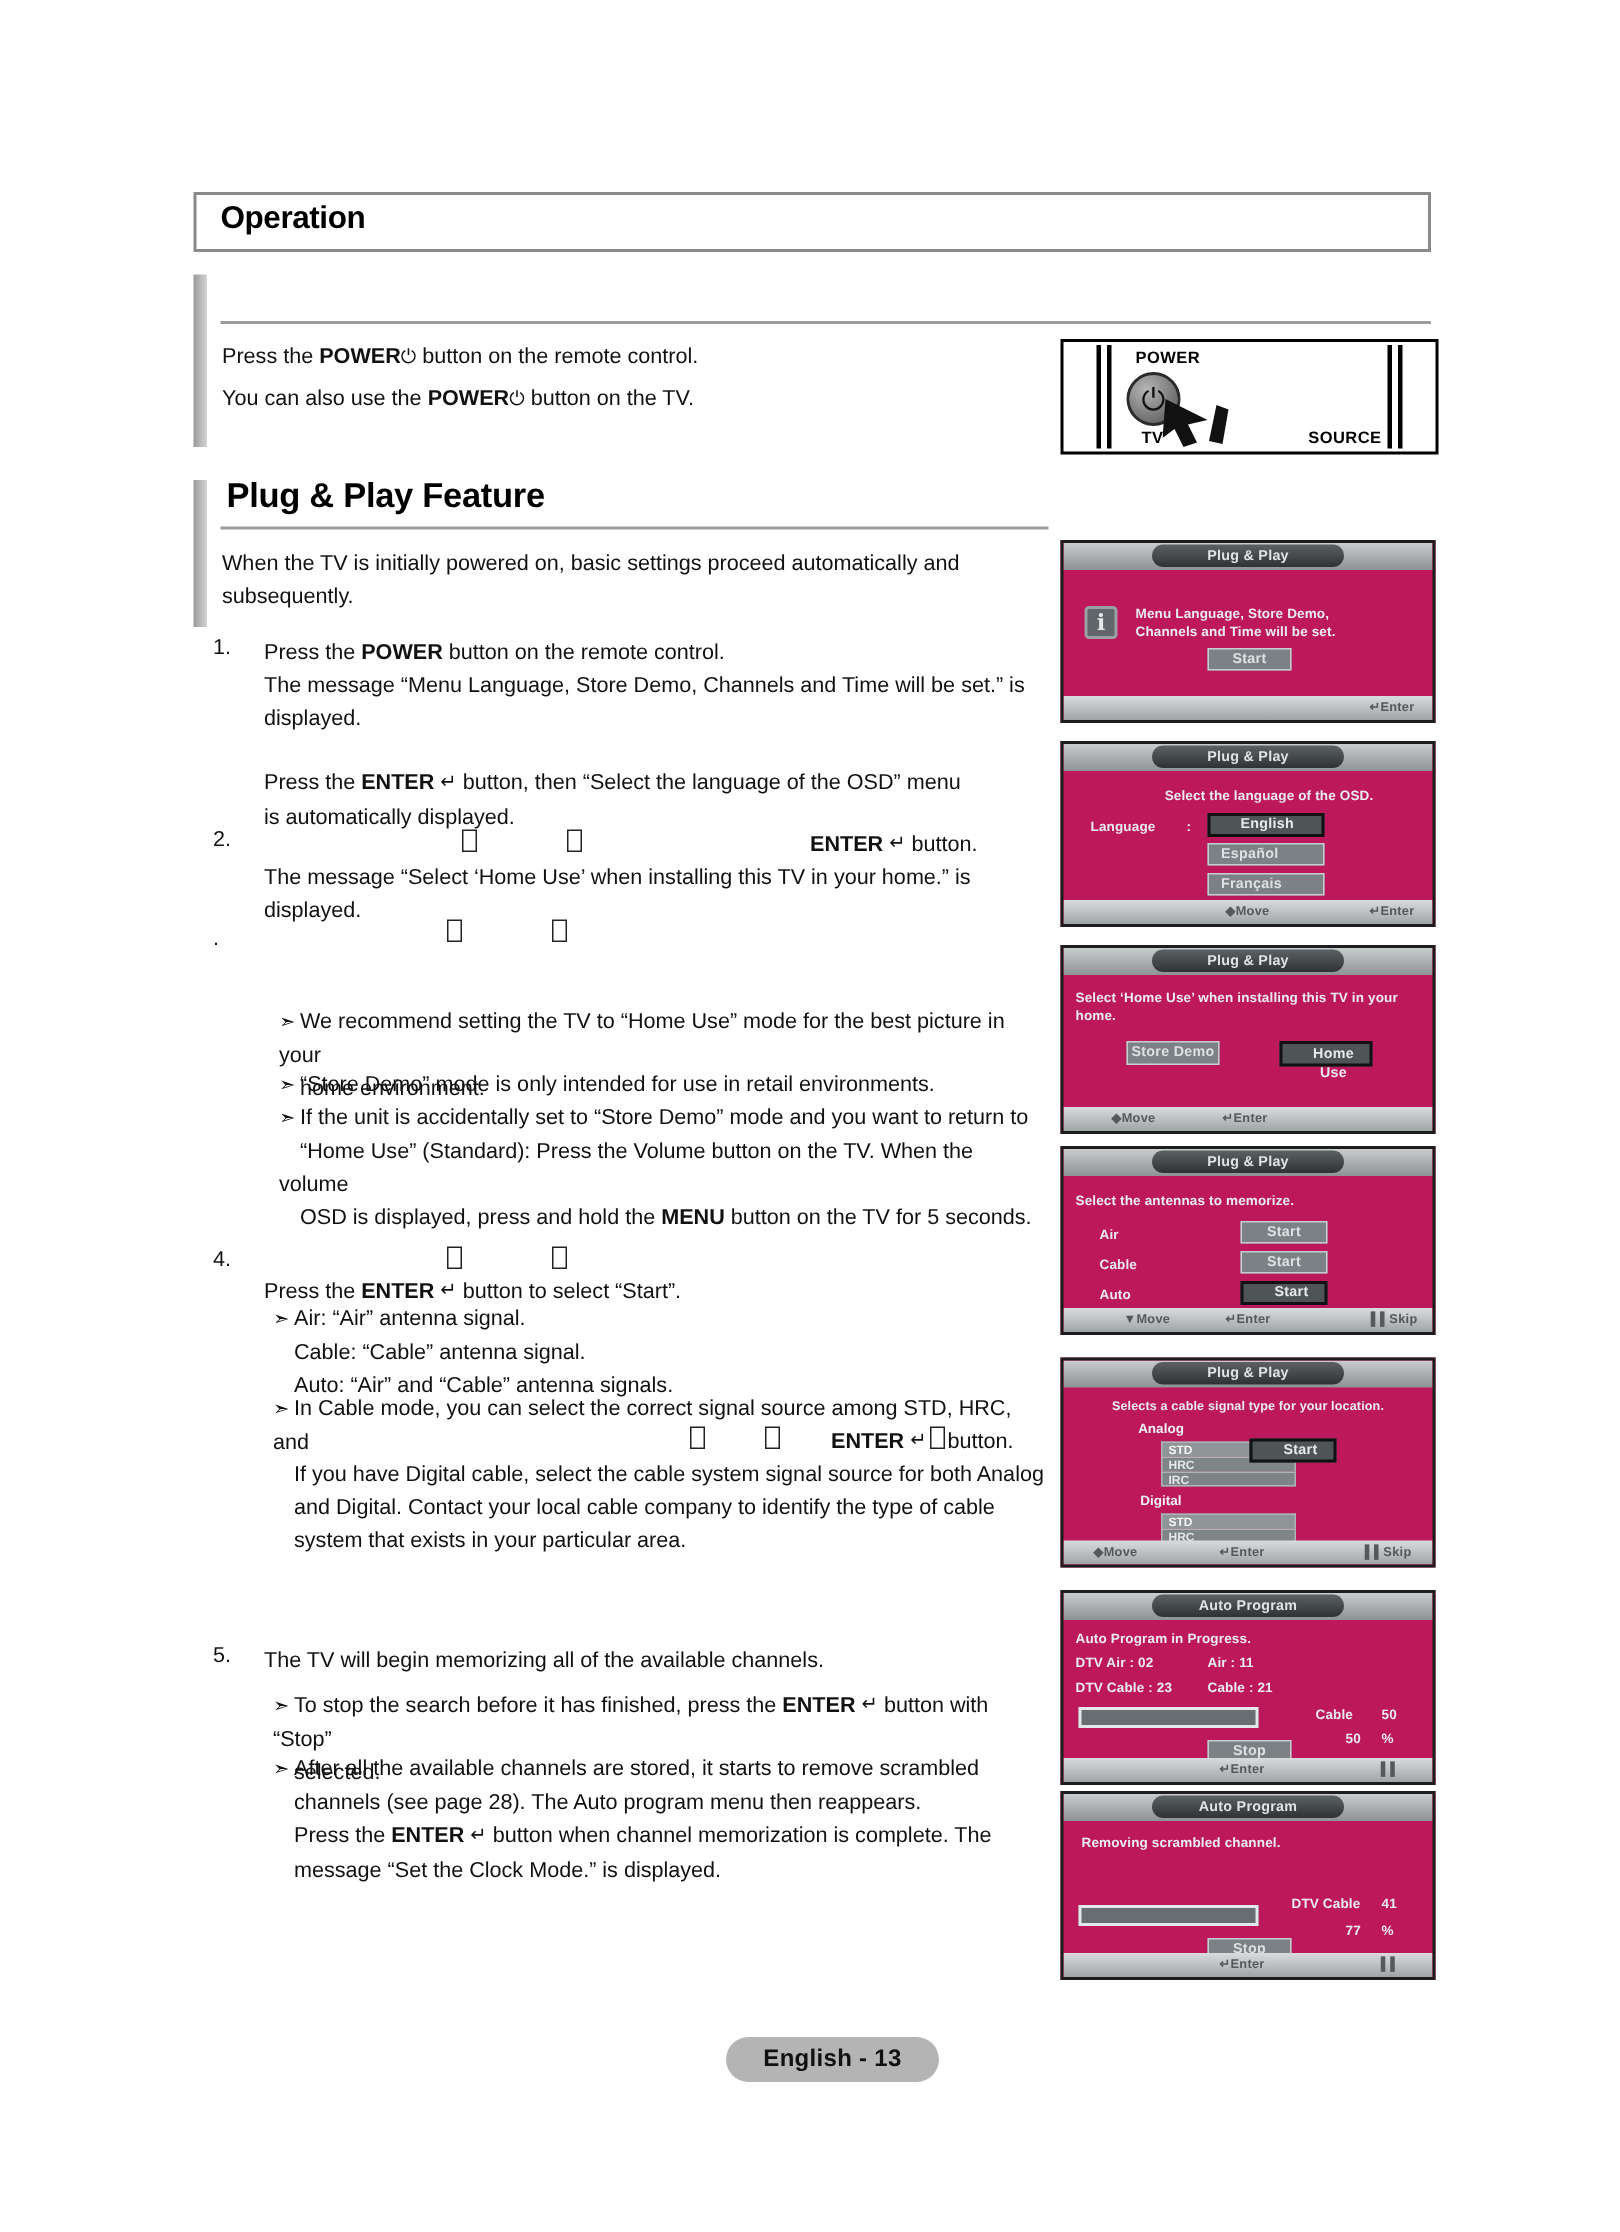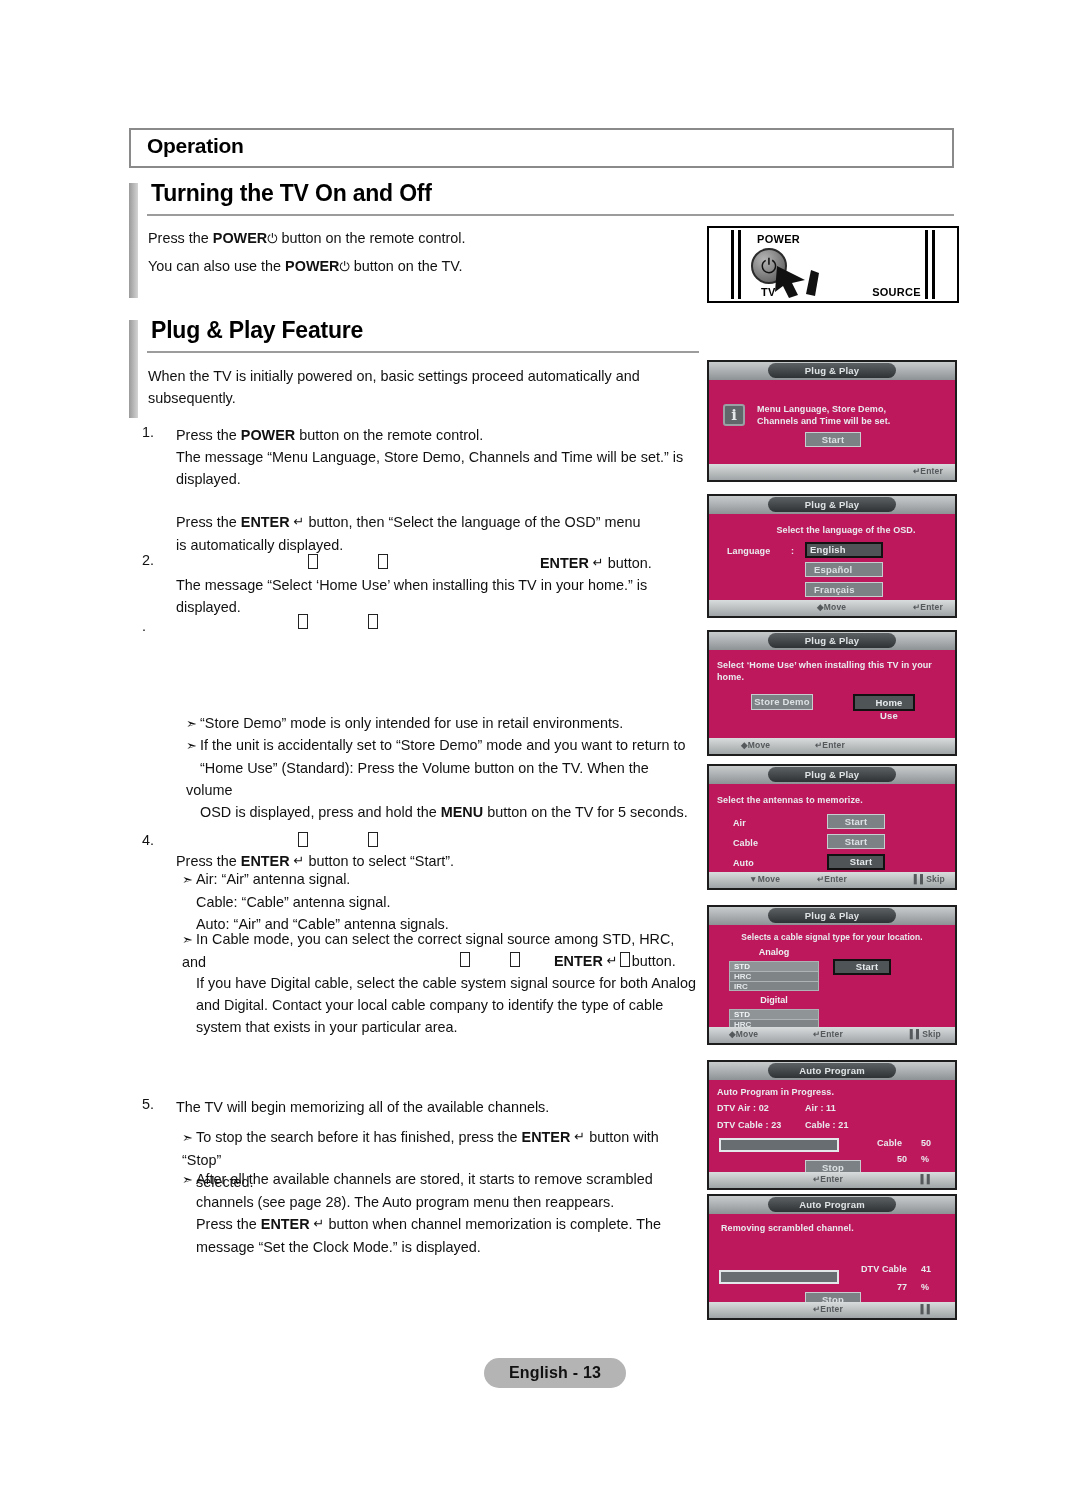--- a/index.html
+++ b/index.html
@@ -121,21 +121,21 @@
   }
   .osd .infoicon{
     position:absolute;width:22px;height:22px;border:2px solid #9aa0a3;
     border-radius:3px;background:#60666a;box-sizing:border-box;
     color:#e4e8ea;font-size:15px;font-weight:bold;text-align:center;line-height:18px;
     font-family:"DejaVu Serif",serif;
   }
   .osd .progbar{
     position:absolute;border:2px solid #e3e7e9;background:#676d70;box-sizing:border-box;
   }
-  .osd .listbox{position:absolute;}
+  .osd .listbox{position:absolute;margin-left:45px;}
   .osd .listrow{
     border:1px solid #aeb3b6;border-bottom:none;background:#7f8487;
     color:#e4e8ea;font-size:8px;font-weight:bold;
     padding:0 0 0 4px;line-height:10px;height:10px;box-sizing:border-box;
   }
   .osd .listrow:last-child{border-bottom:1px solid #aeb3b6;}
   .osd .listrow.first{background:#8f9497;color:#f2f5f6;}
   .osd .grouplbl{
     position:absolute;color:#eef1f2;font-size:9px;font-weight:bold;text-align:center;
   }
@@ -152,21 +152,20 @@
 <body>
 
 <div class="page">
 
   <div class="chapter-box">
     <span class="txt">Operation</span>
   </div>
 
   <div class="section" style="left:129px;top:183px;width:825px;height:115px;">
     <div class="tab"></div>
-    <div class="title">Turning the TV On and Off</div>
     <div class="rule" style="width:807px;"></div>
   </div>
 
   <div class="body-text" style="left:148px;top:227px;width:540px;">
     <span>Press the </span><b>POWER</b><span class="pwr">⏻</span><span> button on the remote control.</span>
   </div>
   <div class="body-text" style="left:148px;top:255px;width:540px;">
     <span>You can also use the </span><b>POWER</b><span class="pwr">⏻</span><span> button on the TV.</span>
   </div>
 
@@ -213,20 +212,24 @@
   <div class="body-text" style="left:176px;top:574px;width:520px;">
     <span>The message “Select ‘Home Use’ when installing this TV in your home.” is</span><br>
     <span>displayed.</span>
   </div>
 
   <div class="num" style="left:142px;top:618px;">.</div>
   <div class="body-text" style="left:176px;top:612px;width:520px;">
     <span style="display:inline-block;width:120px;"></span><span class="tofu"></span><span style="display:inline-block;width:56px;"></span><span class="tofu"></span>
   </div>
 
+  <div class="body-text" style="left:186px;top:670px;width:510px;">
+    <span class="arrow">➣</span><span>We recommend setting the TV to “Home Use” mode for the best picture in your</span><br>
+    <span style="display:inline-block;width:14px;"></span><span>home environment.</span>
+  </div>
   <div class="body-text" style="left:186px;top:712px;width:510px;">
     <span class="arrow">➣</span><span>“Store Demo” mode is only intended for use in retail environments.</span>
   </div>
   <div class="body-text" style="left:186px;top:734px;width:512px;">
     <span class="arrow">➣</span><span>If the unit is accidentally set to “Store Demo” mode and you want to return to</span><br>
     <span style="display:inline-block;width:14px;"></span><span>“Home Use” (Standard): Press the Volume button on the TV. When the volume</span><br>
     <span style="display:inline-block;width:14px;"></span><span>OSD is displayed, press and hold the </span><b>MENU</b><span> button on the TV for 5 seconds.</span>
   </div>
 
   <div class="num" style="left:142px;top:832px;">4.</div>
@@ -282,21 +285,21 @@
     </div>
   </div>
 
   <div class="osd" style="left:707px;top:494px;height:124px;">
     <div class="topstrip"></div>
     <div class="titlepill">Plug &amp; Play</div>
     <div class="stage">
       <div class="msg" style="left:0;right:0;top:10px;text-align:center;padding-left:28px;">Select the language of the OSD.</div>
       <div class="lbl" style="left:18px;top:32px;">Language</div>
       <div class="lbl" style="left:82px;top:32px;">:</div>
-      <div class="osd-btn sel" style="left:96px;top:28px;width:78px;height:16px;line-height:12px;text-align:left;padding-left:3px;">English</div>
+      <div class="osd-btn sel" style="left:96px;top:28px;width:78px;height:16px;line-height:12px;text-align:left;padding-left:20px;">English</div>
       <div class="osd-btn" style="left:96px;top:48px;width:78px;height:15px;line-height:13px;text-align:left;padding-left:8px;">Español</div>
       <div class="osd-btn" style="left:96px;top:68px;width:78px;height:15px;line-height:13px;text-align:left;padding-left:8px;">Français</div>
     </div>
     <div class="botbar">
       <span class="hint" style="left:108px;">◆<span>Move</span></span>
       <span class="hint" style="right:12px;">↵<span>Enter</span></span>
     </div>
   </div>
 
   <div class="osd" style="left:707px;top:630px;height:126px;">

